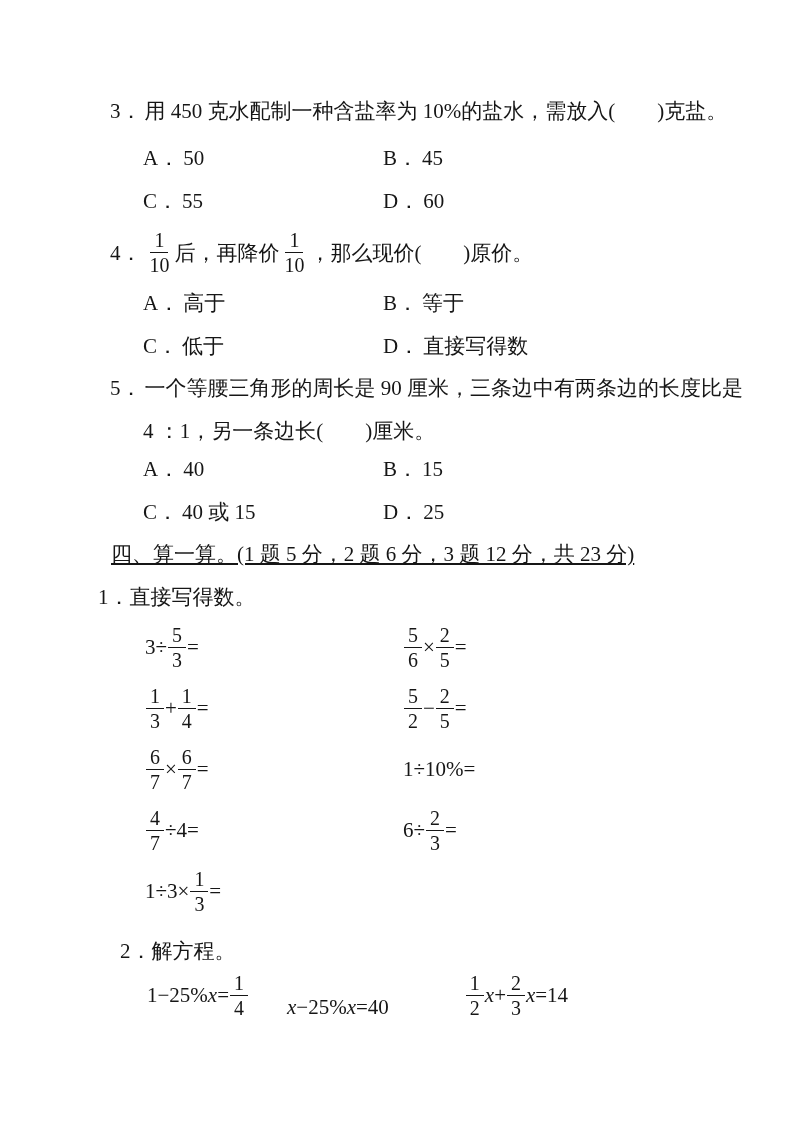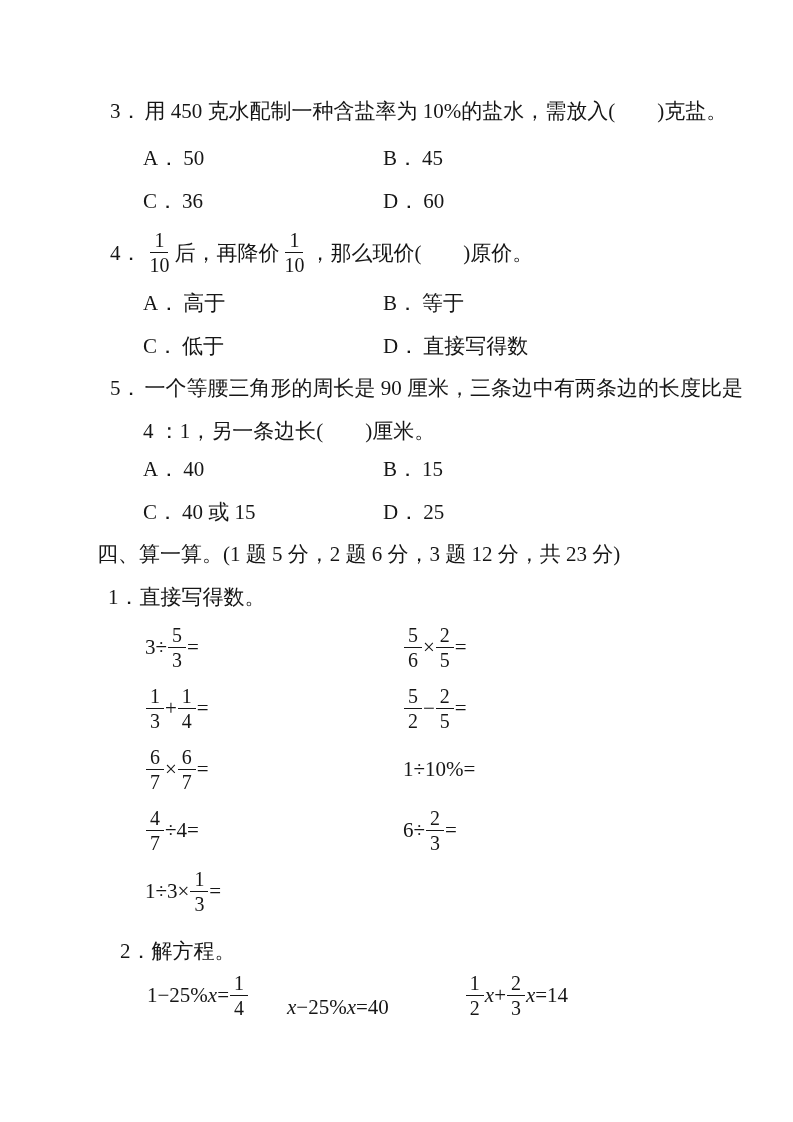--- a/index.html
+++ b/index.html
@@ -38,22 +38,22 @@
   
 
   
   #q3-text   { left: 110px; top: 97px;  }
   #q3-opts   { left: 143px; top: 136px; }
   #q4-text   { left: 110px; top: 229px; }
   #q4-opts   { left: 143px; top: 281px; }
   #q5-text-0 { left: 110px; top: 374px; }
   #q5-text-1 { left: 143px; top: 417px; align-items: center; }
   #q5-opts   { left: 143px; top: 447px; }
-  #sec4-heading { left: 97px; top: 541px; }
-  #part1-label  { left: 108px; top: 584px; }
+  #sec4-heading { left: 111px; top: 541px; text-decoration: underline; }
+  #part1-label  { left: 98px; top: 584px; }
   #calc-grid {
     position: absolute; left: 145px; top: 617px;
     display: grid;
     grid-template-columns: 258px auto;
     grid-auto-rows: 61px;
     align-items: center;
   }
   #part2-label  { left: 120px; top: 938px; }
   #equations { position: absolute; left: 147px; top: 972px; display: flex; align-items: flex-end; }
   #equations .expr + .expr { margin-left: 38px; }
@@ -72,21 +72,21 @@
       <div class="opt">
         <span class="opt-letter">A．</span>
         <span>50</span>
       </div>
       <div class="opt">
         <span class="opt-letter">B．</span>
         <span>45</span>
       </div>
       <div class="opt">
         <span class="opt-letter">C．</span>
-        <span>36</span>
+        <span>55</span>
       </div>
       <div class="opt">
         <span class="opt-letter">D．</span>
         <span>60</span>
       </div>
     </div>
 
   <div class="flexline" id="q4-text">
       <span class="q-num">4．</span>
       <span class="frac">

